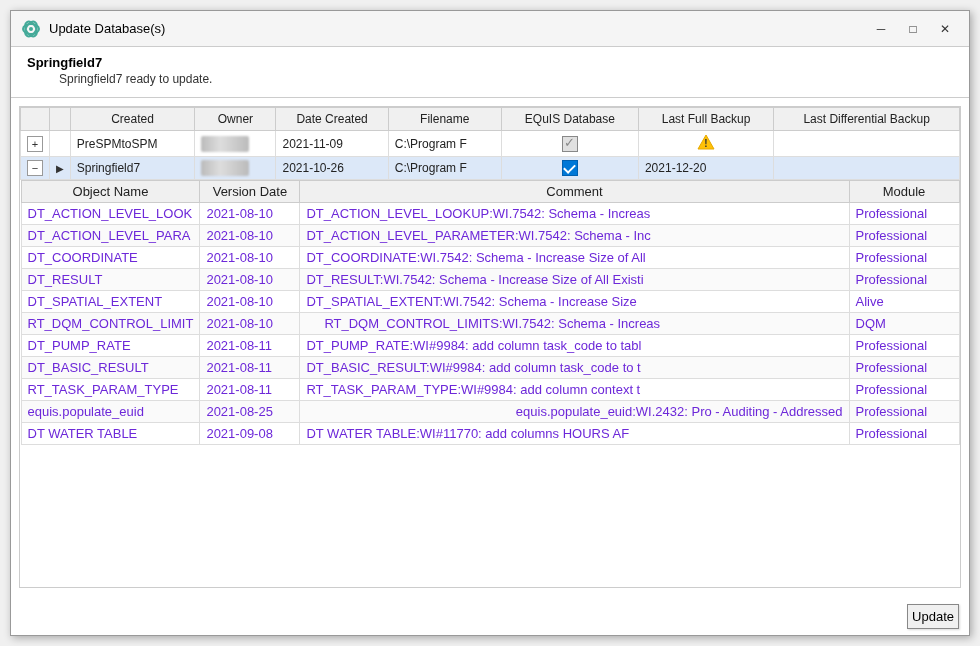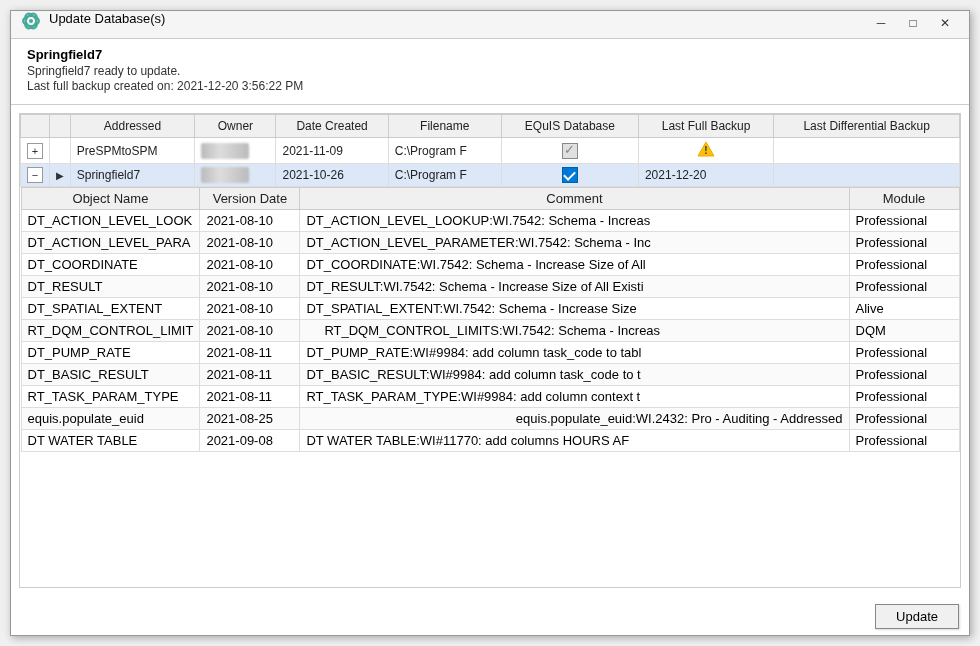--- a/index.html
+++ b/index.html
@@ -19,22 +19,23 @@
       height: 626px;
       background: #ffffff;
       border: 1px solid #999;
       box-shadow: 2px 2px 8px rgba(0,0,0,0.3);
       display: flex;
       flex-direction: column;
     }
     .title-bar {
       background: #f5f5f5;
       border-bottom: 1px solid #ccc;
-      height: 28px;
-      display: flex;
+      height: 36px;
+      display: flex;
+      align-items: center;
       padding: 0 10px;
       flex-shrink: 0;
     }
     .title-bar-icon {
       width: 20px;
       height: 20px;
       margin-right: 8px;
       flex-shrink: 0;
     }
     .title-bar-title {
@@ -67,20 +68,21 @@
     }
     .header-info .db-name {
       font-weight: bold;
       font-size: 13px;
       margin-bottom: 2px;
     }
     .header-info .status-text {
       font-size: 12px;
       color: #333;
       margin-bottom: 1px;
+      margin-left: 32px;
     }
     .content-area {
       flex: 1;
       overflow: hidden;
       display: flex;
       flex-direction: column;
       padding: 8px 8px 8px 8px;
     }
     .outer-table-container {
       flex: 1;
@@ -195,36 +197,36 @@
       background: #f0f0f0;
       border: 1px solid #ccc;
       padding: 3px 6px;
       font-weight: normal;
       text-align: center;
       color: #222;
     }
     .inner-table td {
       border: 1px solid #ddd;
       padding: 3px 6px;
-      color: #000000;
+      color: #6d28d9;
       white-space: nowrap;
       overflow: hidden;
       text-overflow: ellipsis;
       max-width: 200px;
     }
     .inner-table tr:nth-child(even) { background: #fafafa; }
 
     .footer {
       display: flex;
       justify-content: flex-end;
       padding: 8px 10px 6px 10px;
       flex-shrink: 0;
     }
     .update-btn {
-      padding: 4px 20px;
+      padding: 4px 4px;
       background: #f0f0f0;
       border: 1px solid #888;
       cursor: pointer;
       font-size: 13px;
       color: #000;
       box-shadow: 1px 1px 2px rgba(0,0,0,0.15);
     }
 
     
     .outer-table-container::-webkit-scrollbar { width: 12px; height: 12px; }
@@ -247,31 +249,30 @@
     <div class="title-bar-controls">
       <button class="title-bar-btn">─</button>
       <button class="title-bar-btn">□</button>
       <button class="title-bar-btn close">✕</button>
     </div>
   </div>
 
   <div class="header-info">
     <div class="db-name">Springfield7</div>
     <div class="status-text">Springfield7 ready to update.</div>
-    <div class="status-text">Last full backup created on:  2021-12-20 3:56:22 PM</div>
   </div>
 
   <div class="content-area">
     <div class="outer-table-container">
       <table class="outer-table">
         <thead>
           <tr>
             <th class="expand-col"></th>
             <th class="arrow-col"></th>
-            <th>Addressed</th>
+            <th>Created</th>
             <th>Owner</th>
             <th>Date Created</th>
             <th>Filename</th>
             <th>EQuIS Database</th>
             <th>Last Full Backup</th>
             <th>Last Differential Backup</th>
           </tr>
         </thead>
         <tbody id="outer-tbody">
 

